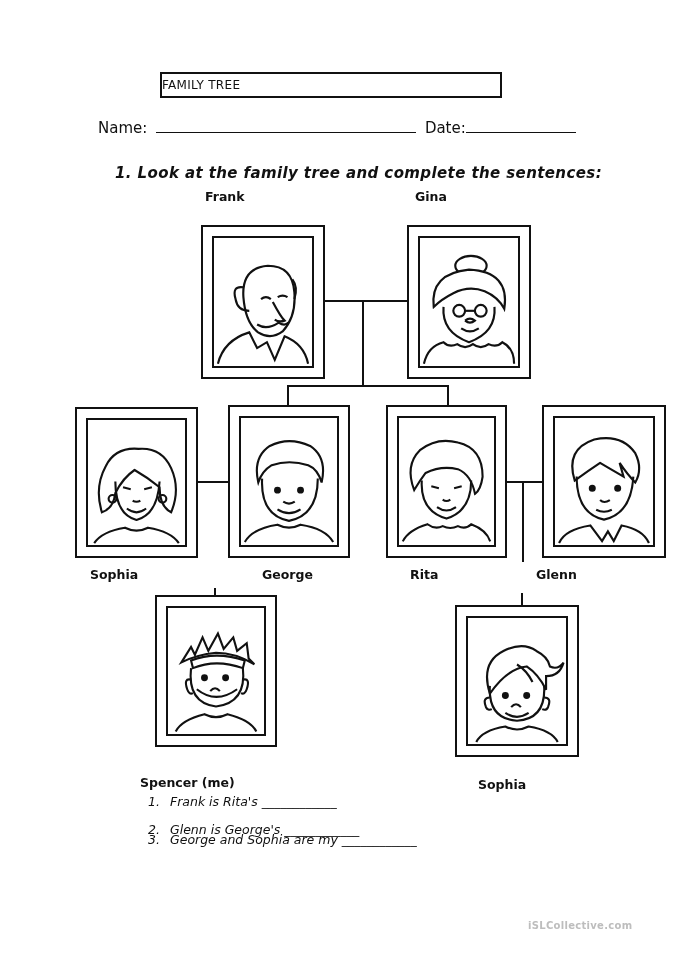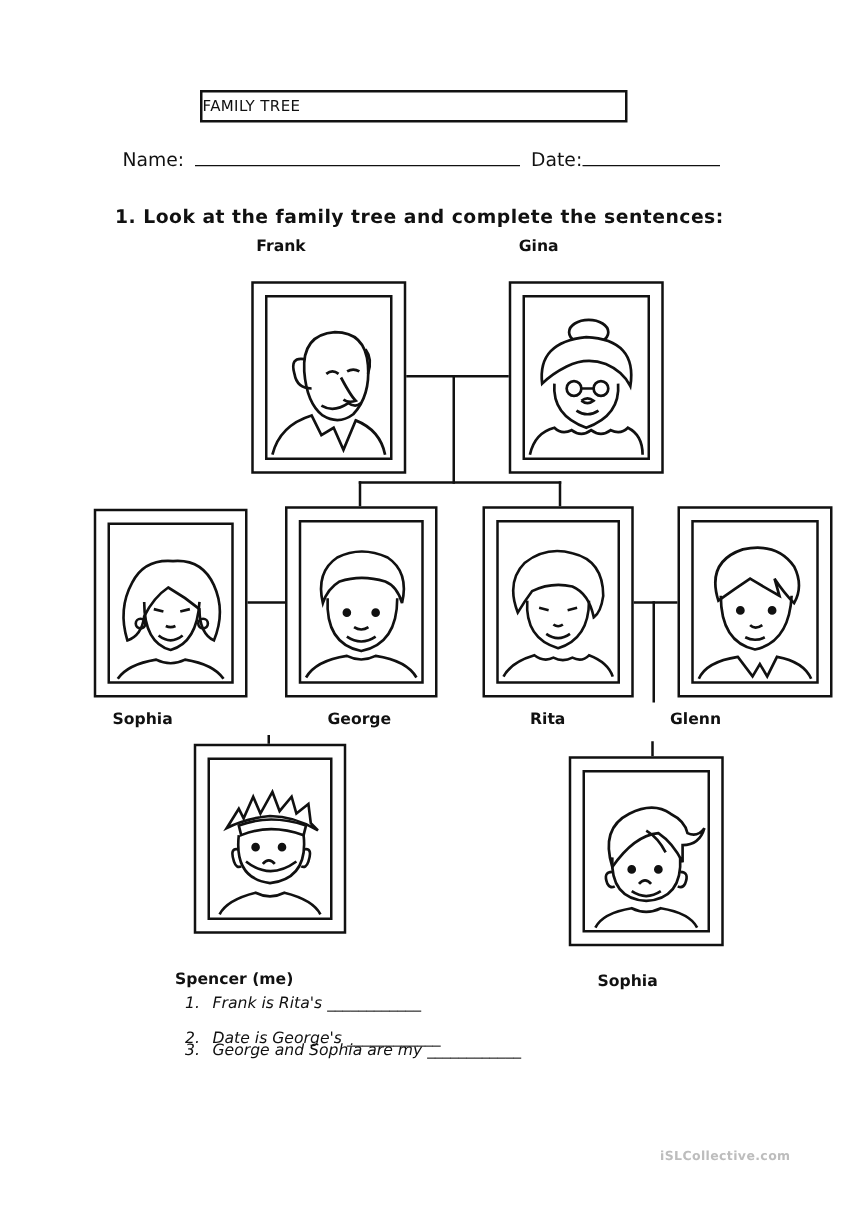--- a/index.html
+++ b/index.html
@@ -1,21 +1,21 @@
 <!DOCTYPE html>
 <html><head>
 <meta charset="utf-8">
 <style>
   html,body{margin:0;padding:0;background:#fff;}
   body{width:686px;height:970px;position:relative;overflow:hidden;font-family:"DejaVu Sans",sans-serif;color:#111;}
   .abs{position:absolute;}
   .title-box{left:160px;top:72px;width:342px;height:26px;border:2px solid #111;box-sizing:border-box;text-align:left;font-size:12px;line-height:22px;letter-spacing:0.3px;}
   .name-row{left:98px;top:118px;font-size:15px;}
   .uline{display:inline-block;border-bottom:1.5px solid #111;height:14px;vertical-align:baseline;}
-  .instr{left:92px;top:164px;font-size:15px;font-weight:bold;letter-spacing:0.4px;}
+  .instr{left:115px;top:164px;font-size:15px;font-style:italic;font-weight:bold;letter-spacing:0.4px;}
   .label{font-size:12.5px;font-weight:bold;text-align:left;}
   .frame{border:2.5px solid #111;box-sizing:border-box;background:#fff;}
   .inner{position:absolute;left:9px;top:9px;right:9px;bottom:9px;border:2.5px solid #111;overflow:hidden;}
   .inner svg{position:absolute;left:0;top:0;width:100%;height:100%;}
   .h{background:#111;height:2px;}
   .v{background:#111;width:2px;}
   .q{font-size:12.5px;font-style:italic;left:118px;margin-left:30px;}
   .q .num{display:inline-block;width:22px;font-style:italic;}
   .wm{left:528px;top:920px;font-size:10px;font-weight:bold;color:#bdbdbd;letter-spacing:0.3px;}
 </style>
@@ -127,21 +127,21 @@
         <circle cx="64" cy="72" r="2.5" fill="#111"></circle>
       <path d="M46 84 Q50 88 56 84"></path>
       <path d="M42 94 Q50 98 58 94"></path>
       <path d="M4 128 Q10 114 36 110 L48 126 L54 116 L60 126 L68 110 Q90 114 96 128"></path>
     </svg>
   </div>
 </div>
 
 <div class="abs label" style="left:90px;top:567px;width:70px;">Sophia</div>
 <div class="abs label" style="left:262px;top:567px;width:70px;">George</div>
-<div class="abs label" style="left:424px;top:567px;width:60px;">Rita</div>
+<div class="abs label" style="left:410px;top:567px;width:60px;">Rita</div>
 <div class="abs label" style="left:536px;top:567px;width:70px;">Glenn</div>
 
 <div class="abs frame" style="left:155px;top:595px;width:122px;height:152px;">
   <div class="inner">
     <svg viewBox="0 0 100 130" fill="none" stroke="#111" stroke-width="2.2">
       <path d="M14 56 L24 40 L28 48 L36 30 L42 44 L52 26 L58 42 L68 30 L72 44 L82 36 L84 52 L90 58 Q70 46 50 46 Q30 48 14 56Z" fill="#fff"></path>
       <path d="M24 54 Q50 44 80 54 L78 62 Q50 52 26 62Z"></path>
       <path d="M24 62 Q20 98 50 102 Q82 98 78 62"></path>
       <path d="M24 74 Q16 72 20 84 Q22 90 26 88 M78 74 Q86 72 82 84 Q80 90 76 88"></path>
       <circle cx="38" cy="72" r="2.5" fill="#111"></circle>
@@ -170,21 +170,21 @@
 </div>
 
 <div class="abs label" style="left:140px;top:775px;width:120px;">Spencer (me)</div>
 <div class="abs label" style="left:478px;top:777px;width:60px;">Sophia</div>
 
 <div class="abs q" style="top:794px;">
   <span class="num">1.</span><span>Frank is Rita's</span>
   <span>____________</span>
 </div>
 <div class="abs q" style="top:822px;">
-  <span class="num">2.</span><span>Date is George's</span>
+  <span class="num">2.</span><span>Glenn is George's</span>
   <span>____________</span>
 </div>
 <div class="abs q" style="top:832px;">
   <span class="num">3.</span><span>George and Sophia are my</span>
   <span>____________</span>
 </div>
 
 <div class="abs wm">iSLCollective.com</div>
 
 </body></html>

